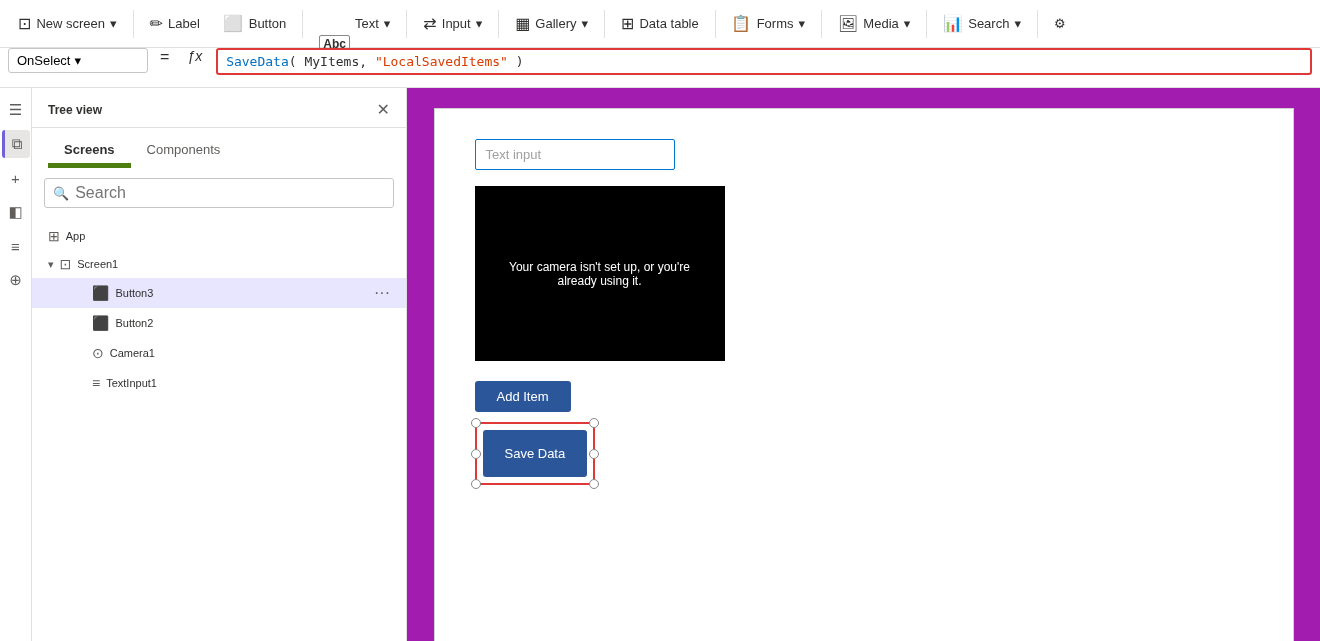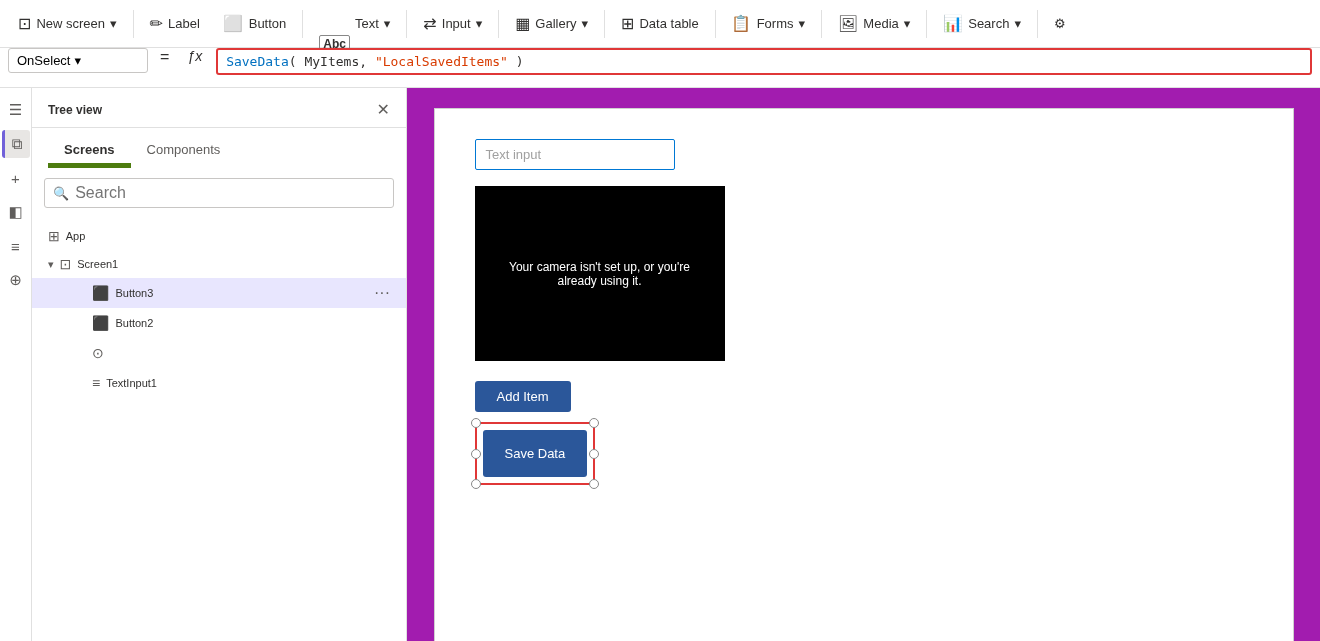--- a/index.html
+++ b/index.html
@@ -273,20 +273,21 @@
         <span class="indent"></span>
         <span class="icon">⬛</span>
         <span class="tree-item-label">Button2</span>
         <span class="more">···</span>
       </div>
 
       <div class="tree-item">
         <span class="indent"></span>
         <span class="indent"></span>
         <span class="icon">⊙</span>
+        <span class="tree-item-label">Camera1</span>
         <span class="more">···</span>
       </div>
 
       <div class="tree-item">
         <span class="indent"></span>
         <span class="indent"></span>
         <span class="icon">≡</span>
         <span class="tree-item-label">TextInput1</span>
         <span class="more">···</span>
       </div>

